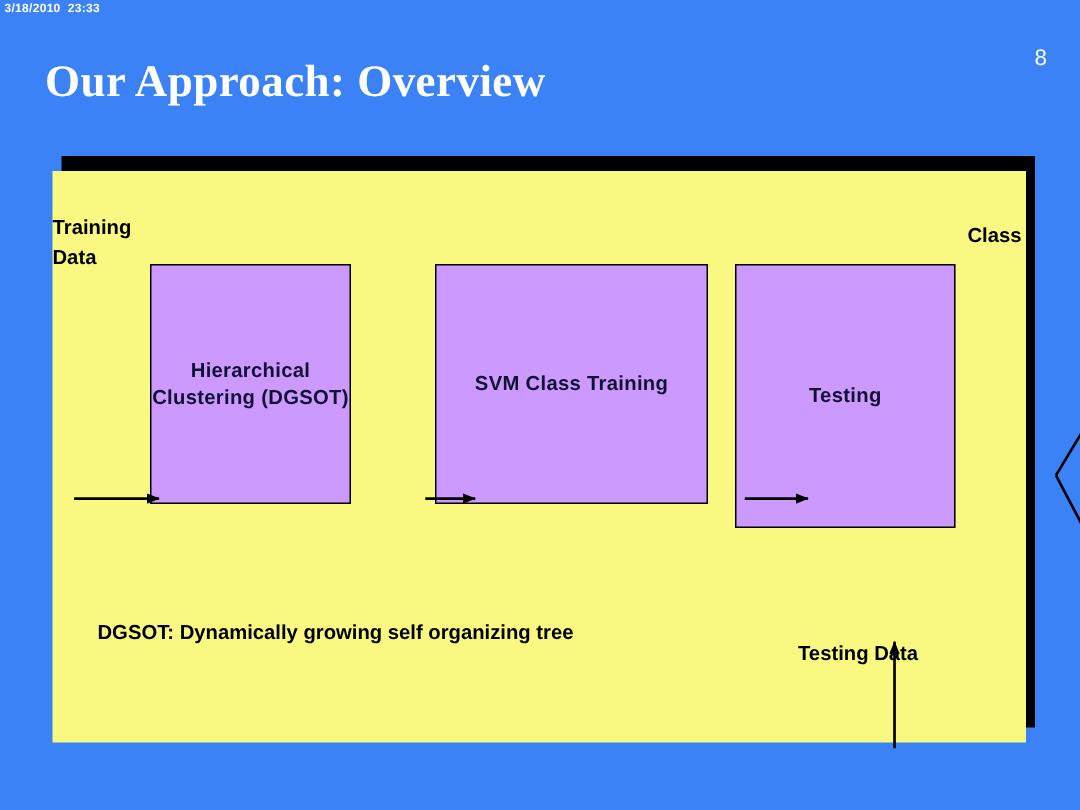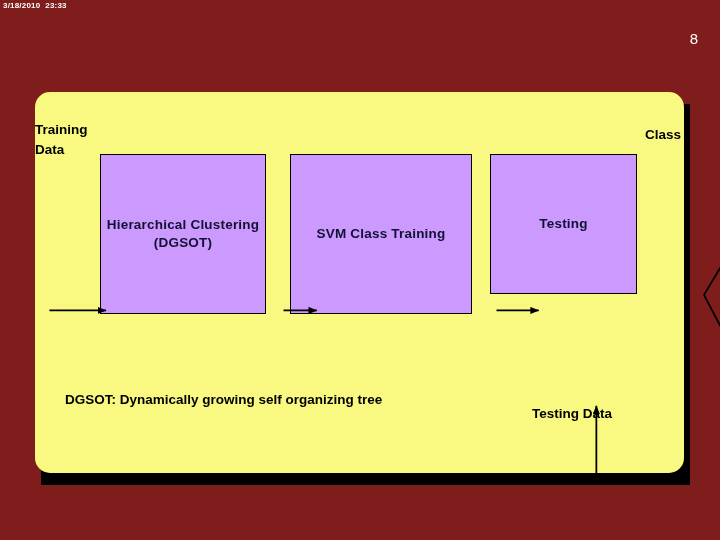--- a/index.html
+++ b/index.html
@@ -4,21 +4,21 @@
 <style>
   html, body {
     margin: 0;
     padding: 0;
     background: #0000dd;
   }
   #slide {
     position: relative;
     width: 720px;
     height: 540px;
-    background: #7f1d1d;
+    background: #3b82f6;
     overflow: hidden;
     font-family: "Liberation Sans", sans-serif;
   }
 
   
   #timestamp {
     position: absolute;
     left: 3px;
     top: 1px;
     font-family: "Liberation Sans", sans-serif;
@@ -59,25 +59,24 @@
     position: absolute;
     left: 41px;
     top: 104px;
     width: 649px;
     height: 381px;
     background: #000000;
   }
   #panel {
     position: absolute;
     left: 35px;
-    top: 92px;
+    top: 114px;
     width: 649px;
     height: 381px;
     background: #f9f982;
-    border-radius: 15px;
   }
 
   .plabel {
     position: absolute;
     font-family: "Liberation Sans", sans-serif;
     font-weight: bold;
     font-size: 13.5px;
     color: #000000;
     line-height: 1.45;
     white-space: pre;
@@ -115,40 +114,41 @@
 </style>
 </head>
 <body>
 
 <div id="slide">
 
   <div id="timestamp">3/18/2010  23:33</div>
 
   <div id="pagenum">8</div>
 
+  <div id="title">Our Approach: Overview</div>
 
   <div id="panel-shadow"></div>
 
   <div id="panel">
 
     <div class="plabel" style="left:0px; top:28px;">Training
 Data</div>
 
     <div class="plabel" style="left:610px; top:33px;">Class</div>
 
-    <div class="pbox" style="left:65px; top:62px; width:166px; height:160px;">
+    <div class="pbox" style="left:65px; top:62px; width:134px; height:160px;">
       <span class="pbox-label">Hierarchical
 Clustering (DGSOT)</span>
     </div>
 
     <div class="pbox" style="left:255px; top:62px; width:182px; height:160px;">
       <span class="pbox-label">SVM Class Training</span>
     </div>
 
-    <div class="pbox" style="left:455px; top:62px; width:147px; height:140px;">
+    <div class="pbox" style="left:455px; top:62px; width:147px; height:176px;">
       <span class="pbox-label">Testing</span>
     </div>
 
     <div class="plabel" style="left:30px; top:270px;margin-top:28px;">DGSOT: Dynamically growing self organizing tree</div>
 
     <div class="plabel" style="left:497px; top:312px;">Testing Data</div>
 
     <svg id="arrows" viewBox="0 0 649 381" width="649" height="381">
       <defs>
         <marker id="ah" markerWidth="9" markerHeight="9" refX="7.5" refY="3.2" orient="auto" markerUnits="userSpaceOnUse">

